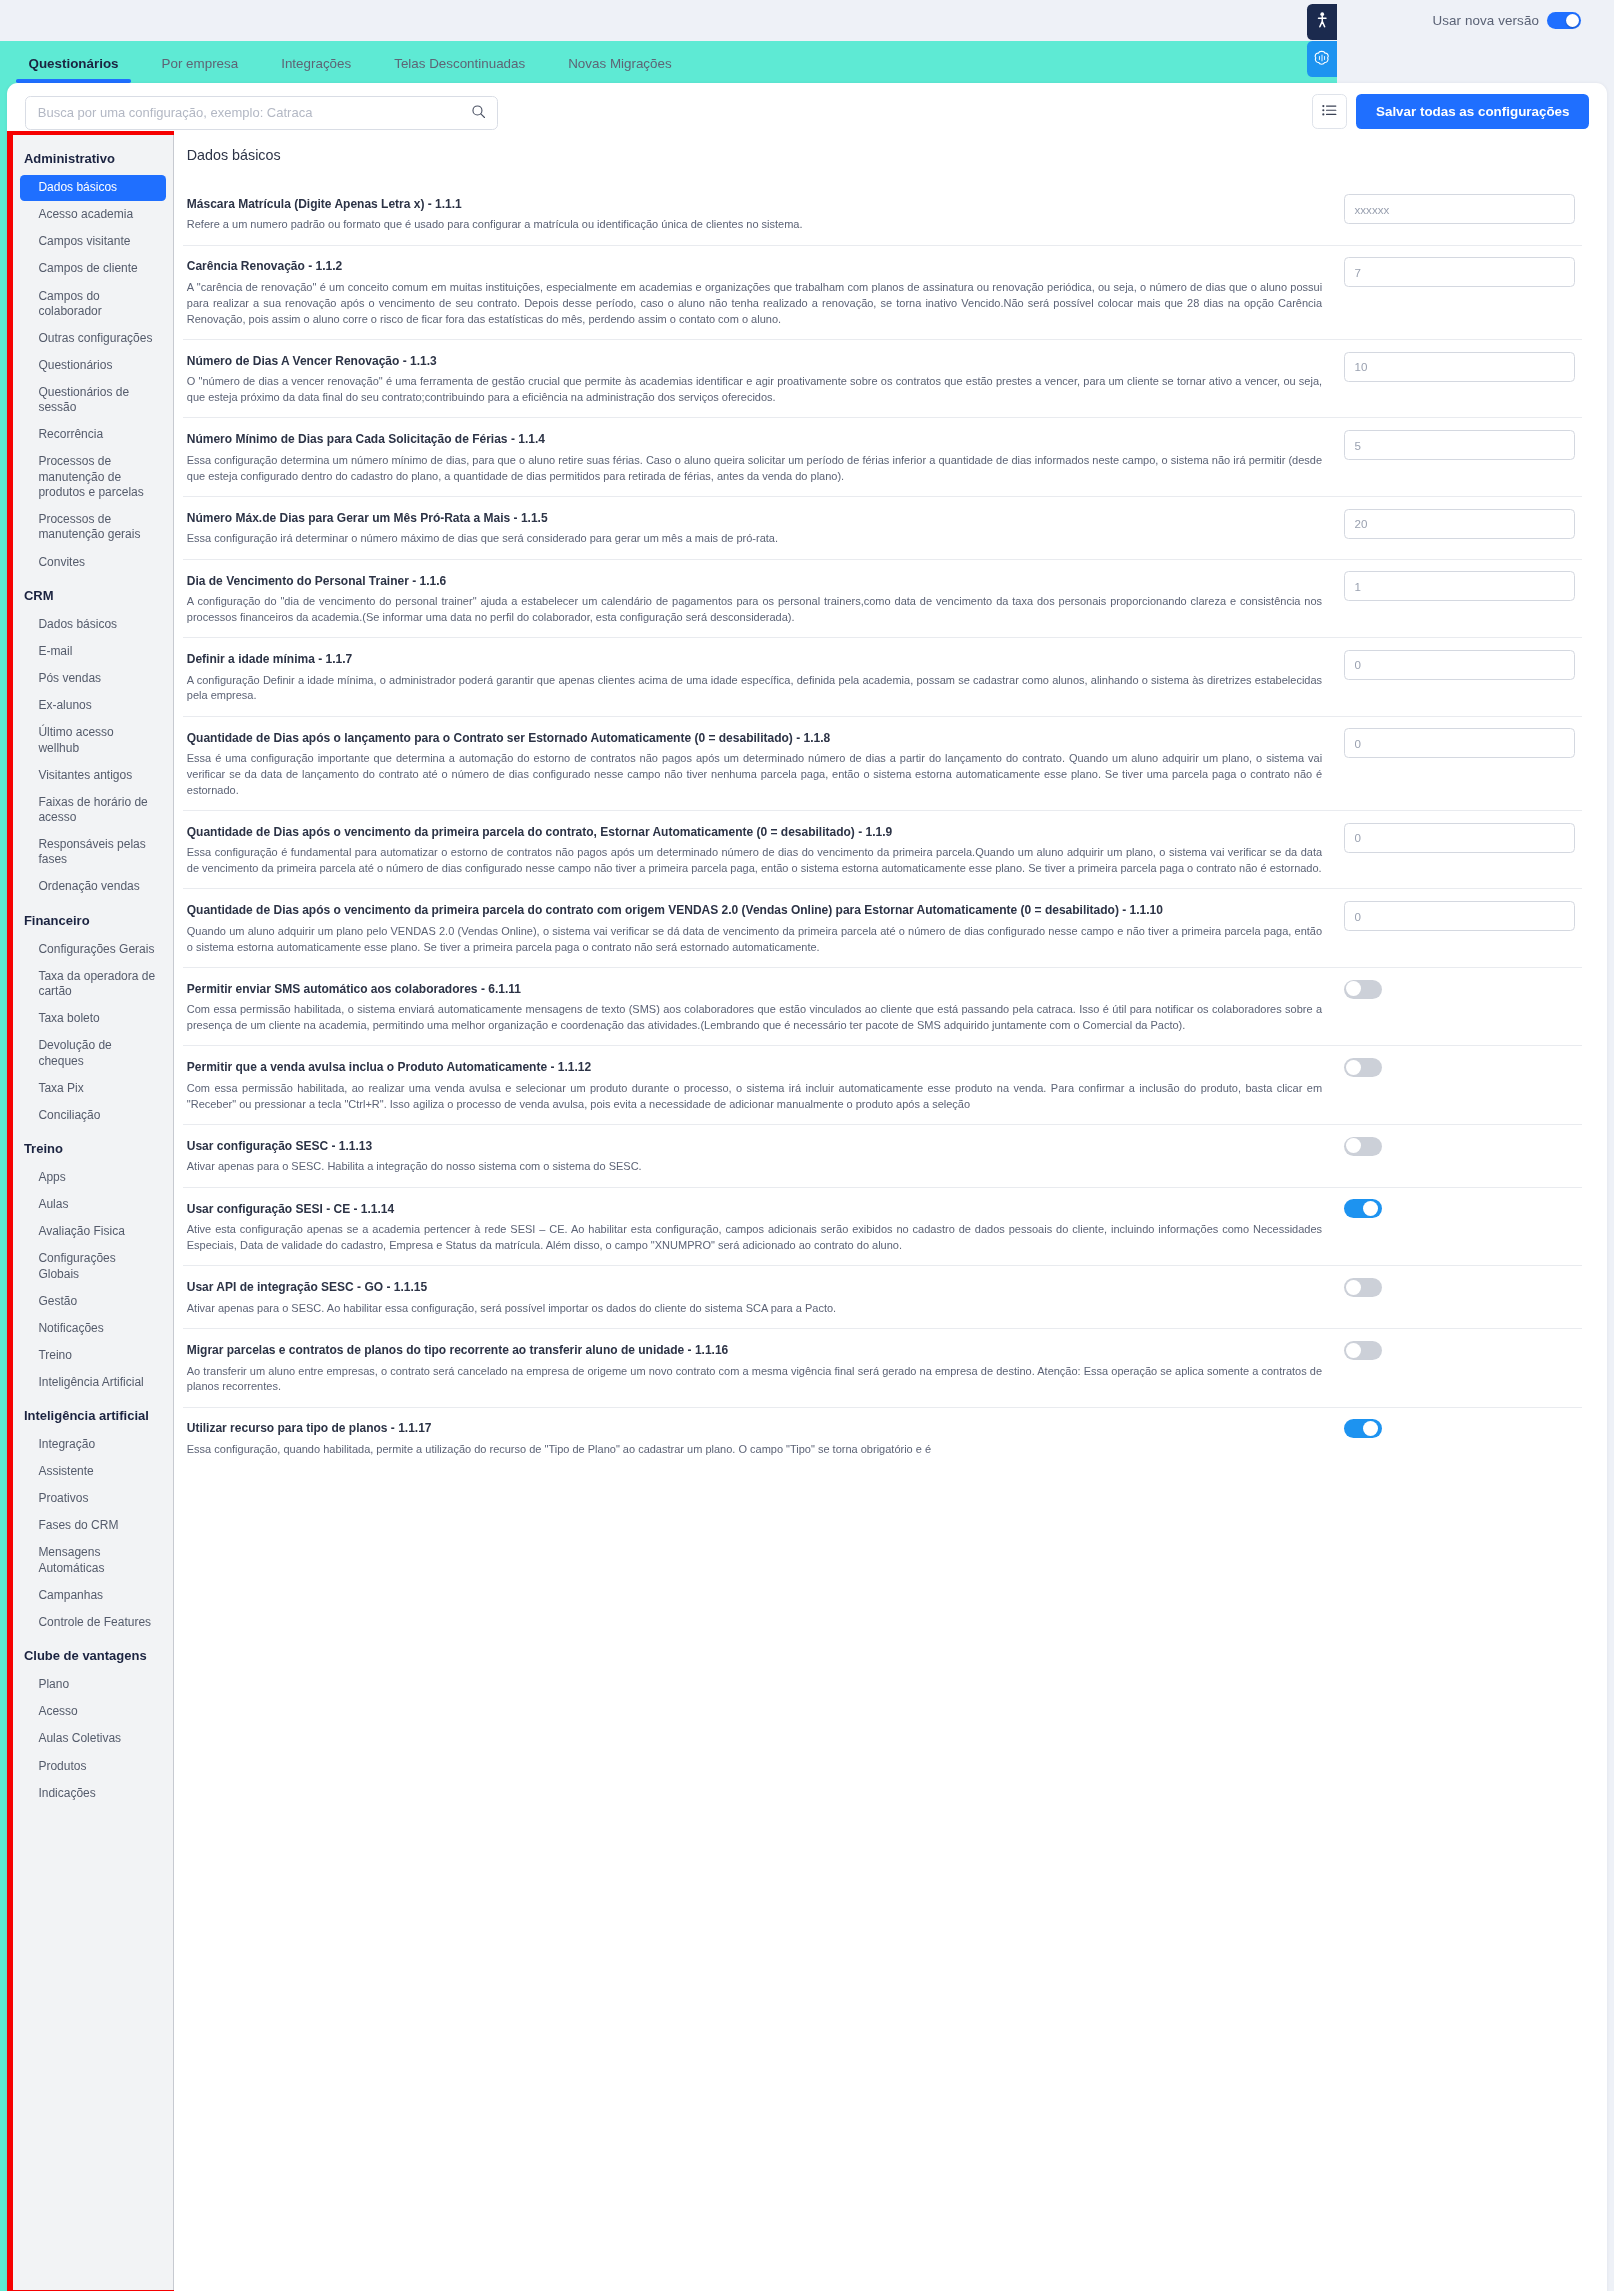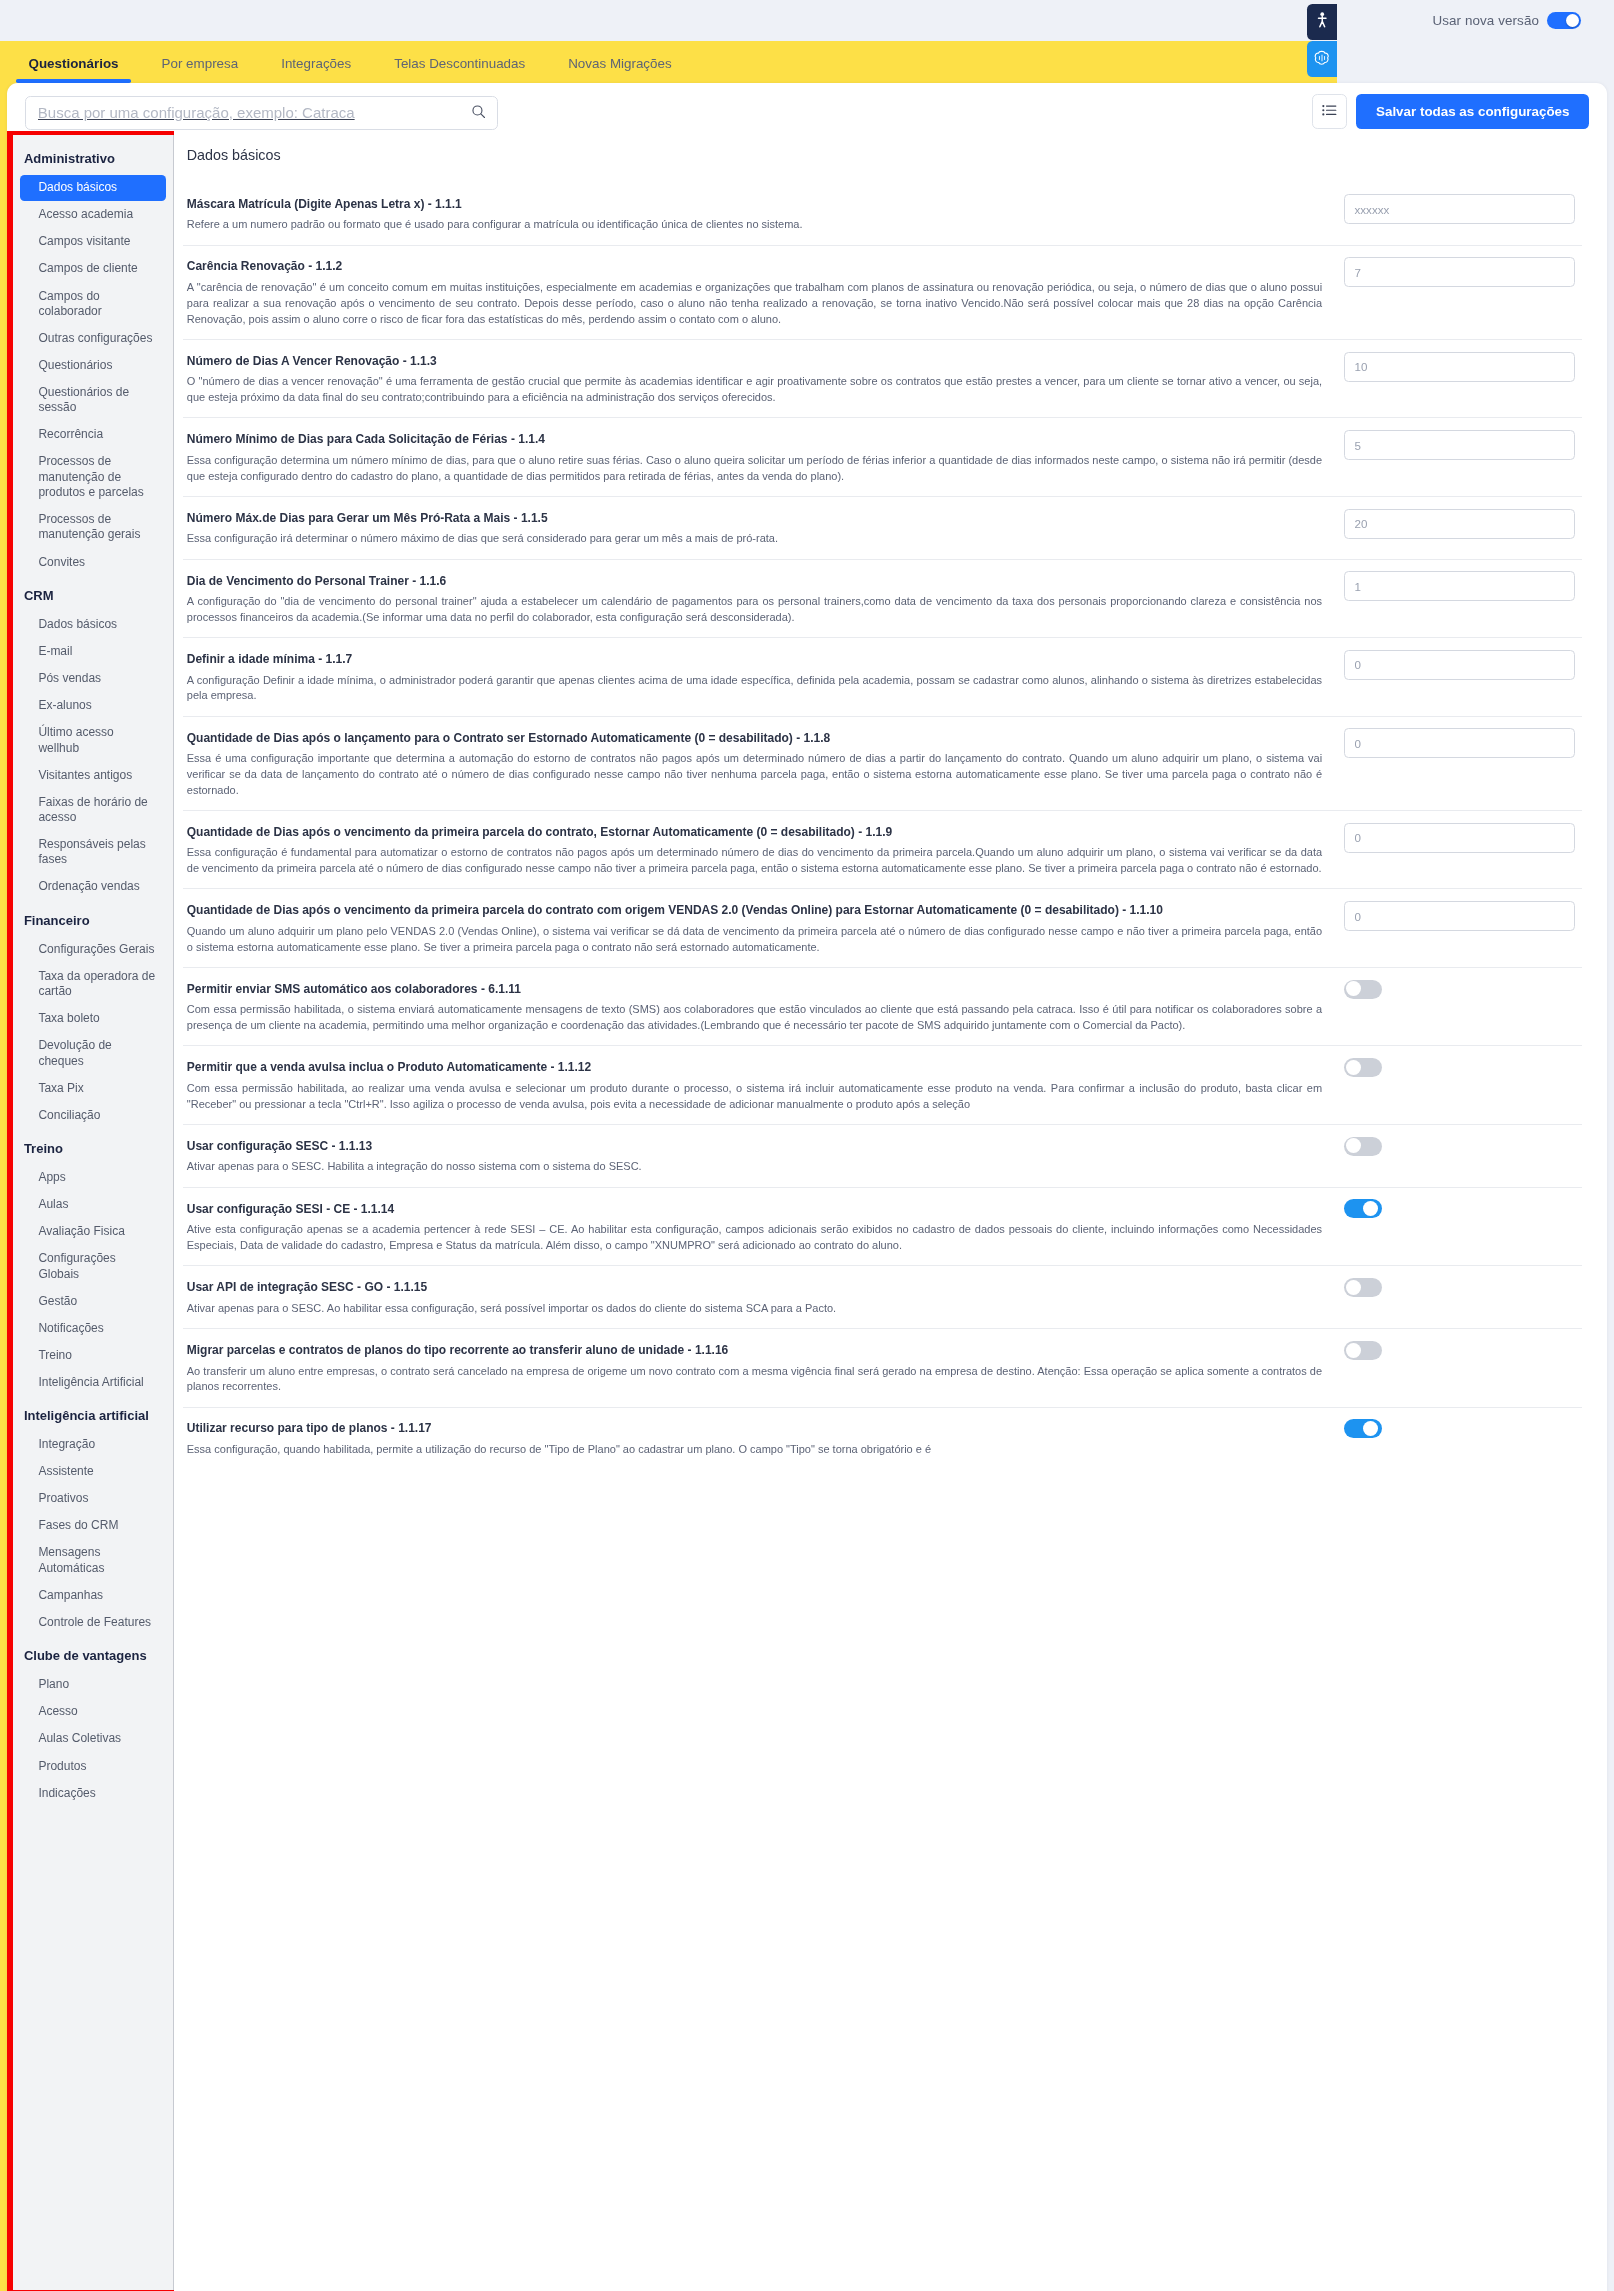--- a/index.html
+++ b/index.html
@@ -7,21 +7,21 @@
     width: 1615px;
     height: 2292px;
     background: #eef1f7;
     font-family: "Liberation Sans", sans-serif;
     overflow: hidden;
   }
   .app {
     position: relative;
     width: 1337px;
     height: 2292px;
-    background: #fde047;
+    background: #5eead4;
   }
 
   
   .topbar {
     position: absolute;
     top: 0; left: 0;
     width: 1615px;
     height: 41px;
     display: flex;
     align-items: center;
@@ -121,25 +121,24 @@
     border-radius: 5.4px;
     display: flex;
     align-items: center;
     padding: 0 11.6px;
     background: #fff;
   }
   .search-wrap input {
     flex: 1;
     border: none;
     outline: none;
-    font-size: 15px;
+    font-size: 13px;
     color: #3b4255;
     font-family: "Liberation Sans", sans-serif;
     background: transparent;
-    text-decoration: underline;
   }
   .search-wrap input::placeholder { color: #b3b8c4; }
   .toolbar-right {
     position: absolute;
     right: 18px; top: 10.7px;
     display: flex;
     align-items: center;
   }
   .icon-btn {
     width: 35px; height: 35px;

